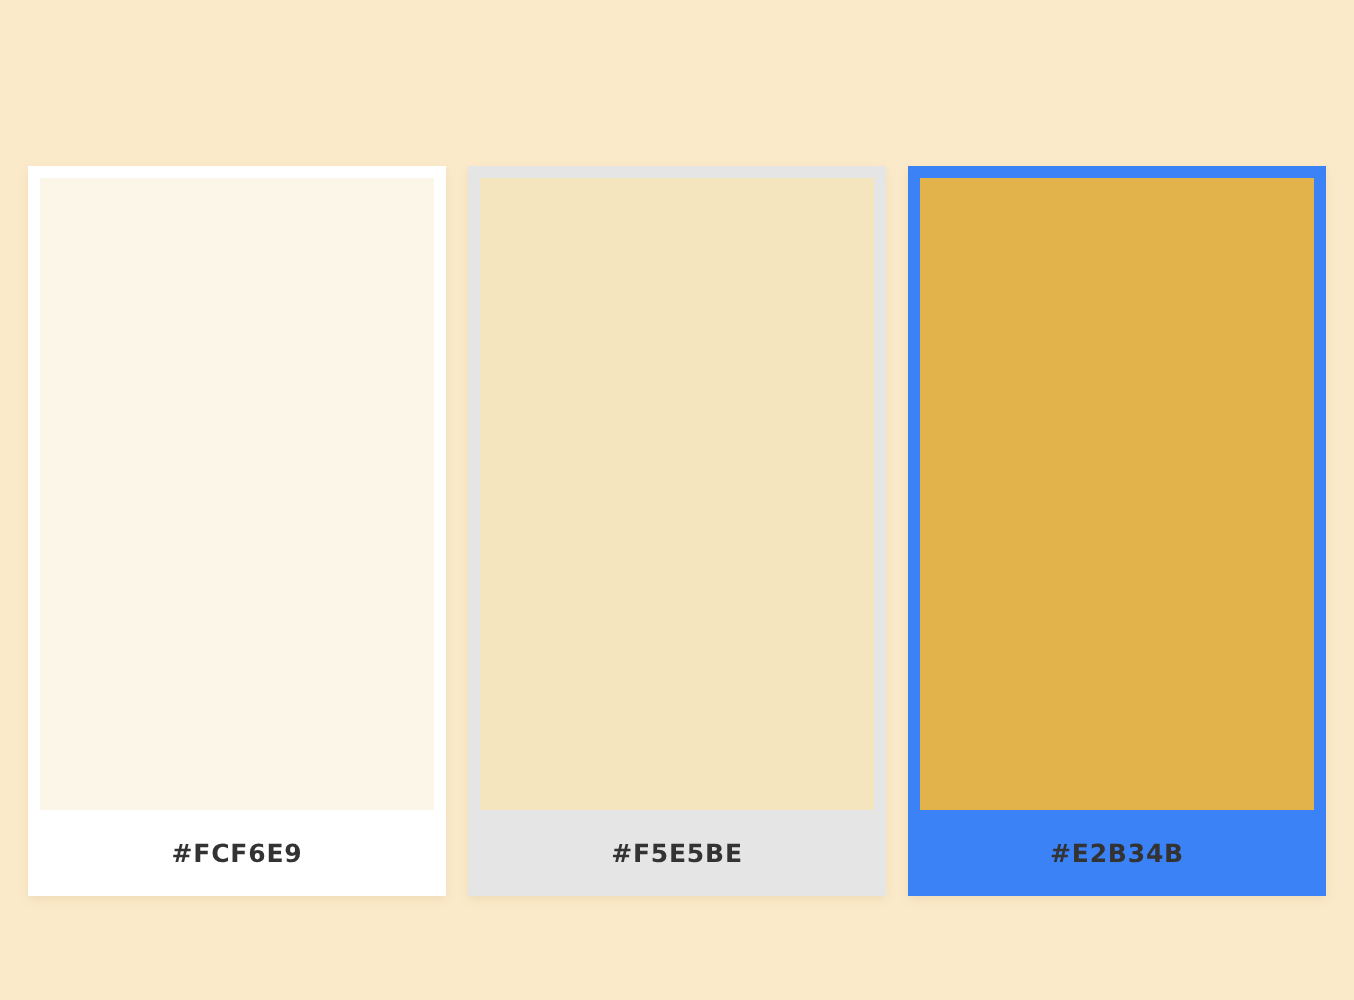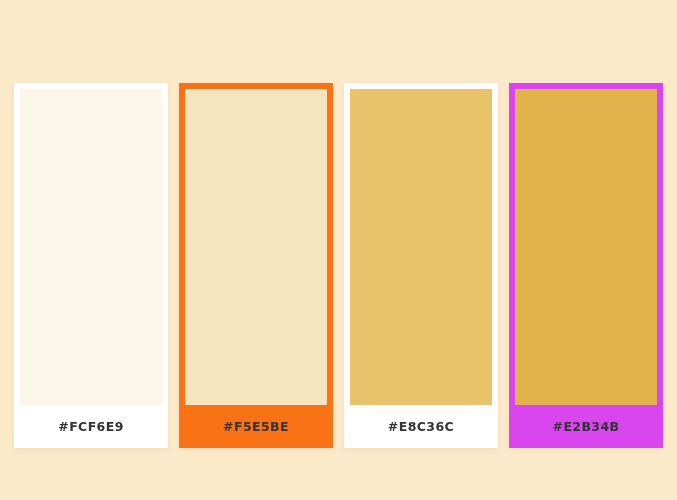--- a/index.html
+++ b/index.html
@@ -61,35 +61,29 @@
 
 <div id="palette-board">
 
   <div class="swatch-card" style="background-color: rgb(255, 255, 255);">
     <div class="swatch-color" style="background-color: rgb(252, 246, 233);"></div>
     <div class="swatch-label-wrap">
       <span class="swatch-label" style="color: rgb(51, 51, 51);">#FCF6E9</span>
     </div>
   </div>
 
-  <div class="swatch-card" style="background-color: #f97316;">
+  <div class="swatch-card" style="background-color: #e5e5e5;">
     <div class="swatch-color" style="background-color: rgb(245, 229, 190);"></div>
     <div class="swatch-label-wrap">
       <span class="swatch-label" style="color: rgb(51, 51, 51);">#F5E5BE</span>
     </div>
   </div>
 
 
-  <div class="swatch-card" style="background-color: rgb(255, 255, 255);">
-    <div class="swatch-color" style="background-color: rgb(232, 195, 108);"></div>
-    <div class="swatch-label-wrap">
-      <span class="swatch-label" style="color: rgb(51, 51, 51);">#E8C36C</span>
-    </div>
-  </div>
 
-  <div class="swatch-card" style="background-color: #d946ef;">
+  <div class="swatch-card" style="background-color: #3b82f6;">
     <div class="swatch-color" style="background-color: rgb(226, 179, 75);"></div>
     <div class="swatch-label-wrap">
       <span class="swatch-label" style="color: rgb(51, 51, 51);">#E2B34B</span>
     </div>
   </div>
 
 </div>
 
 </body></html>

